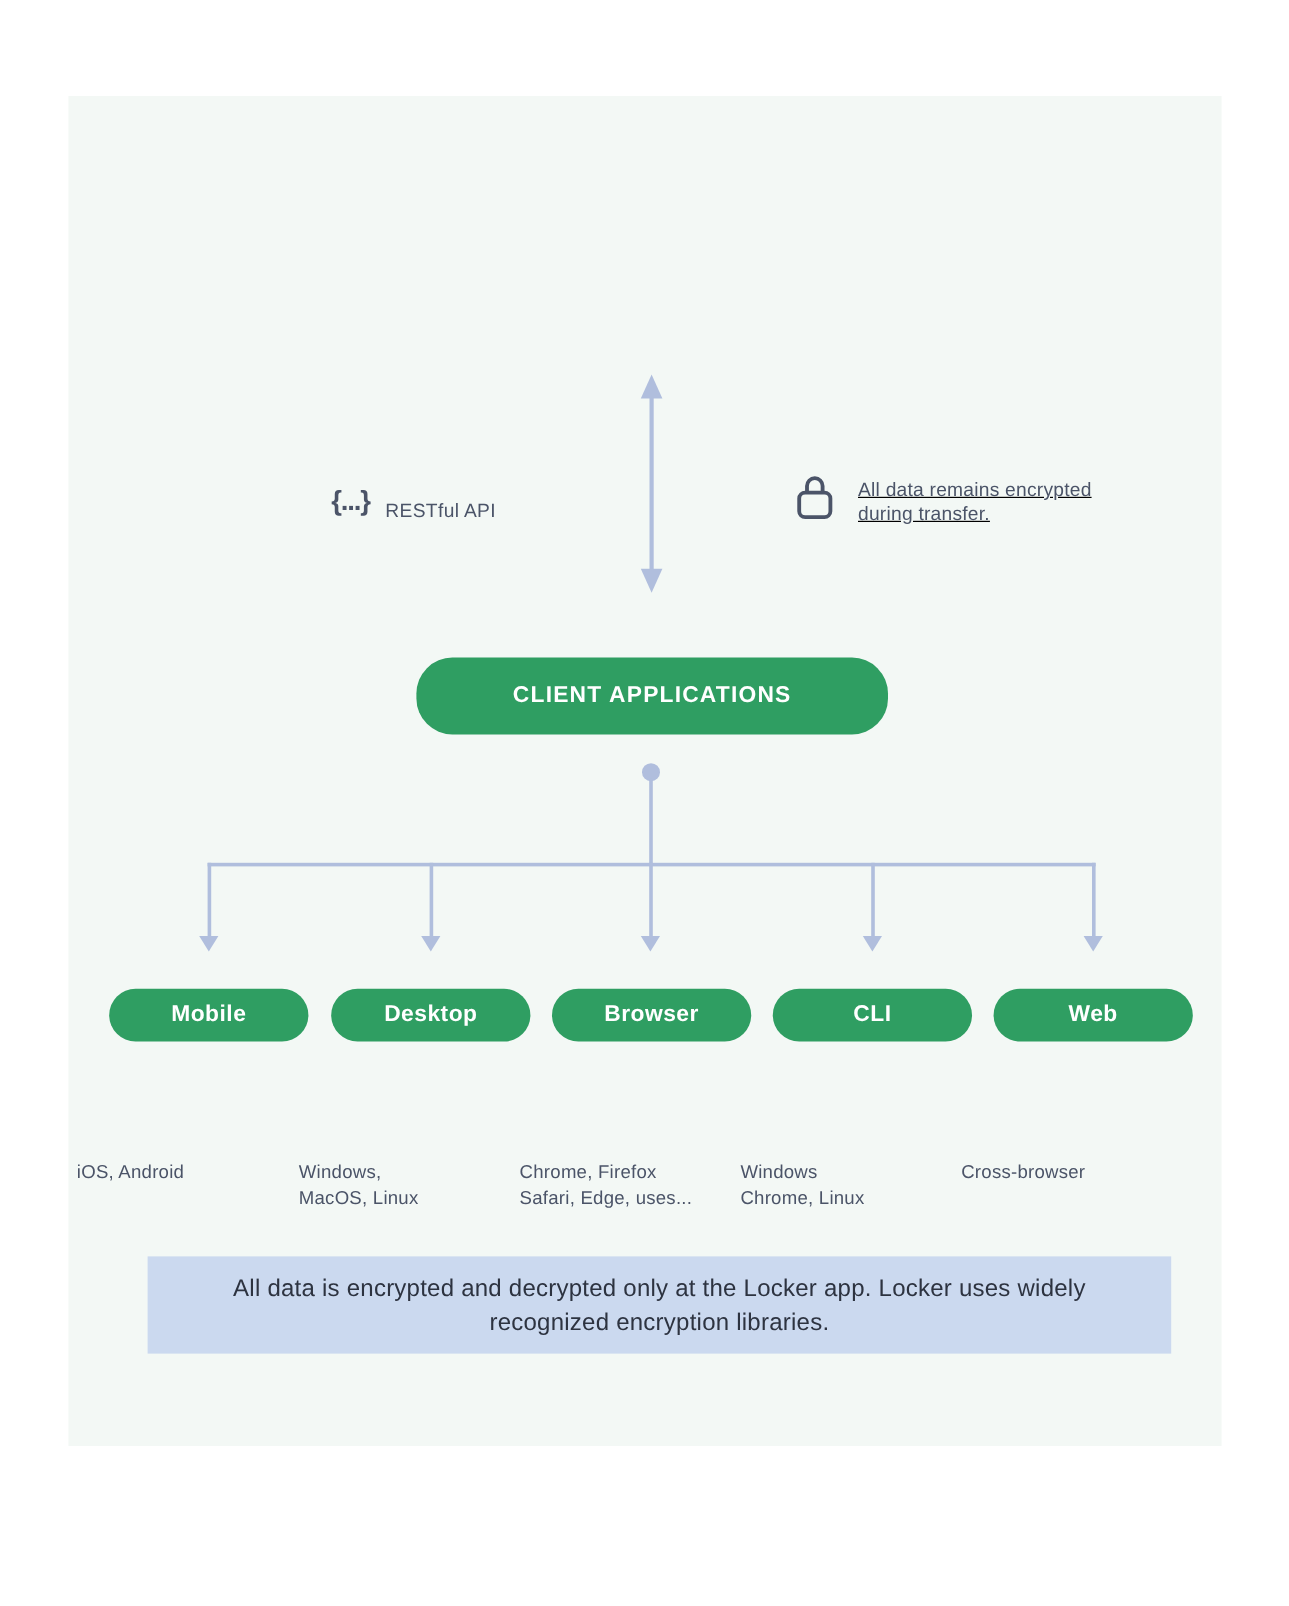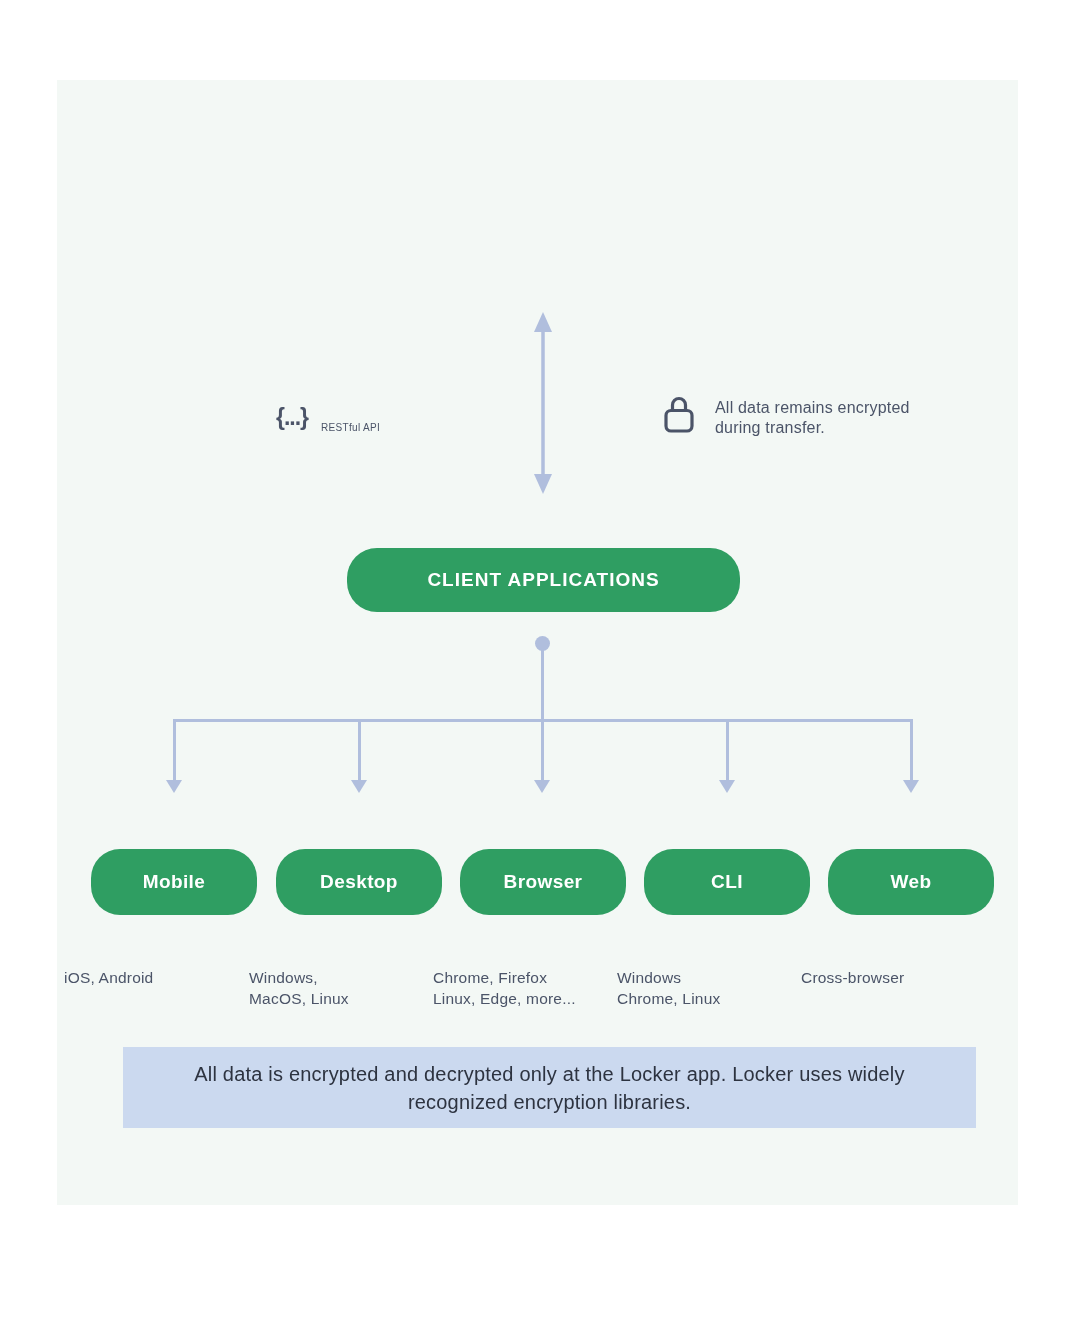--- a/index.html
+++ b/index.html
@@ -25,22 +25,22 @@
     color:var(--white);font-size:20px;font-weight:700;letter-spacing:.3px;}
 
   
   .v-arrow{position:absolute;left:531px;top:310px;width:24px;height:186px;}
   .v-arrow line{stroke:var(--line-blue);stroke-width:3.5;}
   .v-arrow polygon{fill:var(--line-blue);}
 
   
   .api-group{position:absolute;left:276px;top:398px;height:38px;display:flex;align-items:center;gap:13px;}
   .braces-icon{color:var(--slate-text);font-size:23px;font-weight:600;line-height:1;letter-spacing:-1px;}
-  .api-label{color:var(--slate-text);font-size:10px;letter-spacing:.3px;margin-top:20px;}
-  .lock-group{position:absolute;left:663px;top:394px;display:flex;align-items:center;gap:20px;}
+  .api-label{color:var(--slate-text);font-size:16px;letter-spacing:.3px;margin-top:20px;}
+  .lock-group{position:absolute;left:663px;top:394px;display:flex;align-items:center;gap:20px;text-decoration:underline;}
   .lock-icon svg{width:32px;height:40px;stroke:var(--slate-text);fill:none;stroke-width:3.2;}
   .lock-note{color:var(--slate-text);font-size:16px;line-height:20px;width:240px;margin-top:4px;letter-spacing:.2px;}
 
   
   .hub-pill{position:absolute;left:347px;top:548px;width:393px;height:64px;border-radius:30px;
     background:var(--green);display:flex;align-items:center;justify-content:center;
     color:var(--white);font-size:19px;font-weight:700;letter-spacing:1px;}
 
   
   .tree-dot{position:absolute;left:535px;top:636px;width:15px;height:15px;border-radius:50%;background:var(--line-blue);}
@@ -50,21 +50,21 @@
   .branch-head{position:absolute;top:780px;width:0;height:0;
     border-left:8px solid transparent;border-right:8px solid transparent;
     border-top:13px solid var(--line-blue);}
   .bx1 .branch-line{left:173px}.bx1 .branch-head{left:166px}
   .bx2 .branch-line{left:358px}.bx2 .branch-head{left:351px}
   .bx3 .branch-line{left:541px}.bx3 .branch-head{left:534px}
   .bx4 .branch-line{left:726px}.bx4 .branch-head{left:719px}
   .bx5 .branch-line{left:910px}.bx5 .branch-head{left:903px}
 
   
-  .client-pill{position:absolute;top:849px;width:166px;height:66px;border-radius:29px;
+  .client-pill{position:absolute;top:824px;width:166px;height:44px;border-radius:29px;
     background:var(--green);display:flex;align-items:center;justify-content:center;
     color:var(--white);font-size:19px;font-weight:700;letter-spacing:.4px;}
   .cp1{left:91px}.cp2{left:276px}.cp3{left:460px}.cp4{left:644px}.cp5{left:828px}
 
   .client-sub{position:absolute;top:967px;width:220px;color:var(--slate-text);
     font-size:15.5px;line-height:21px;white-space:pre-line;letter-spacing:.2px;}
   .cs1{left:64px}.cs2{left:249px}.cs3{left:433px}.cs4{left:617px}.cs5{left:801px}
 
   
   .info-box{position:absolute;left:123px;top:1047px;width:853px;height:81px;background:var(--info-box-bg);
@@ -128,21 +128,21 @@
   <div class="client-pill cp1">Mobile</div>
   <div class="client-pill cp2">Desktop</div>
   <div class="client-pill cp3">Browser</div>
   <div class="client-pill cp4">CLI</div>
   <div class="client-pill cp5">Web</div>
 
   <div class="client-sub cs1">iOS, Android</div>
   <div class="client-sub cs2">Windows,
 MacOS, Linux</div>
   <div class="client-sub cs3">Chrome, Firefox
-Linux, Edge, more...</div>
+Safari, Edge, uses...</div>
   <div class="client-sub cs4">Windows
 Chrome, Linux</div>
   <div class="client-sub cs5">Cross-browser</div>
 
   <div class="info-box">
     <div class="info-text">All data is encrypted and decrypted only at the Locker app. Locker uses widely recognized encryption libraries.</div>
   </div>
 </div>
 
 </body></html>

